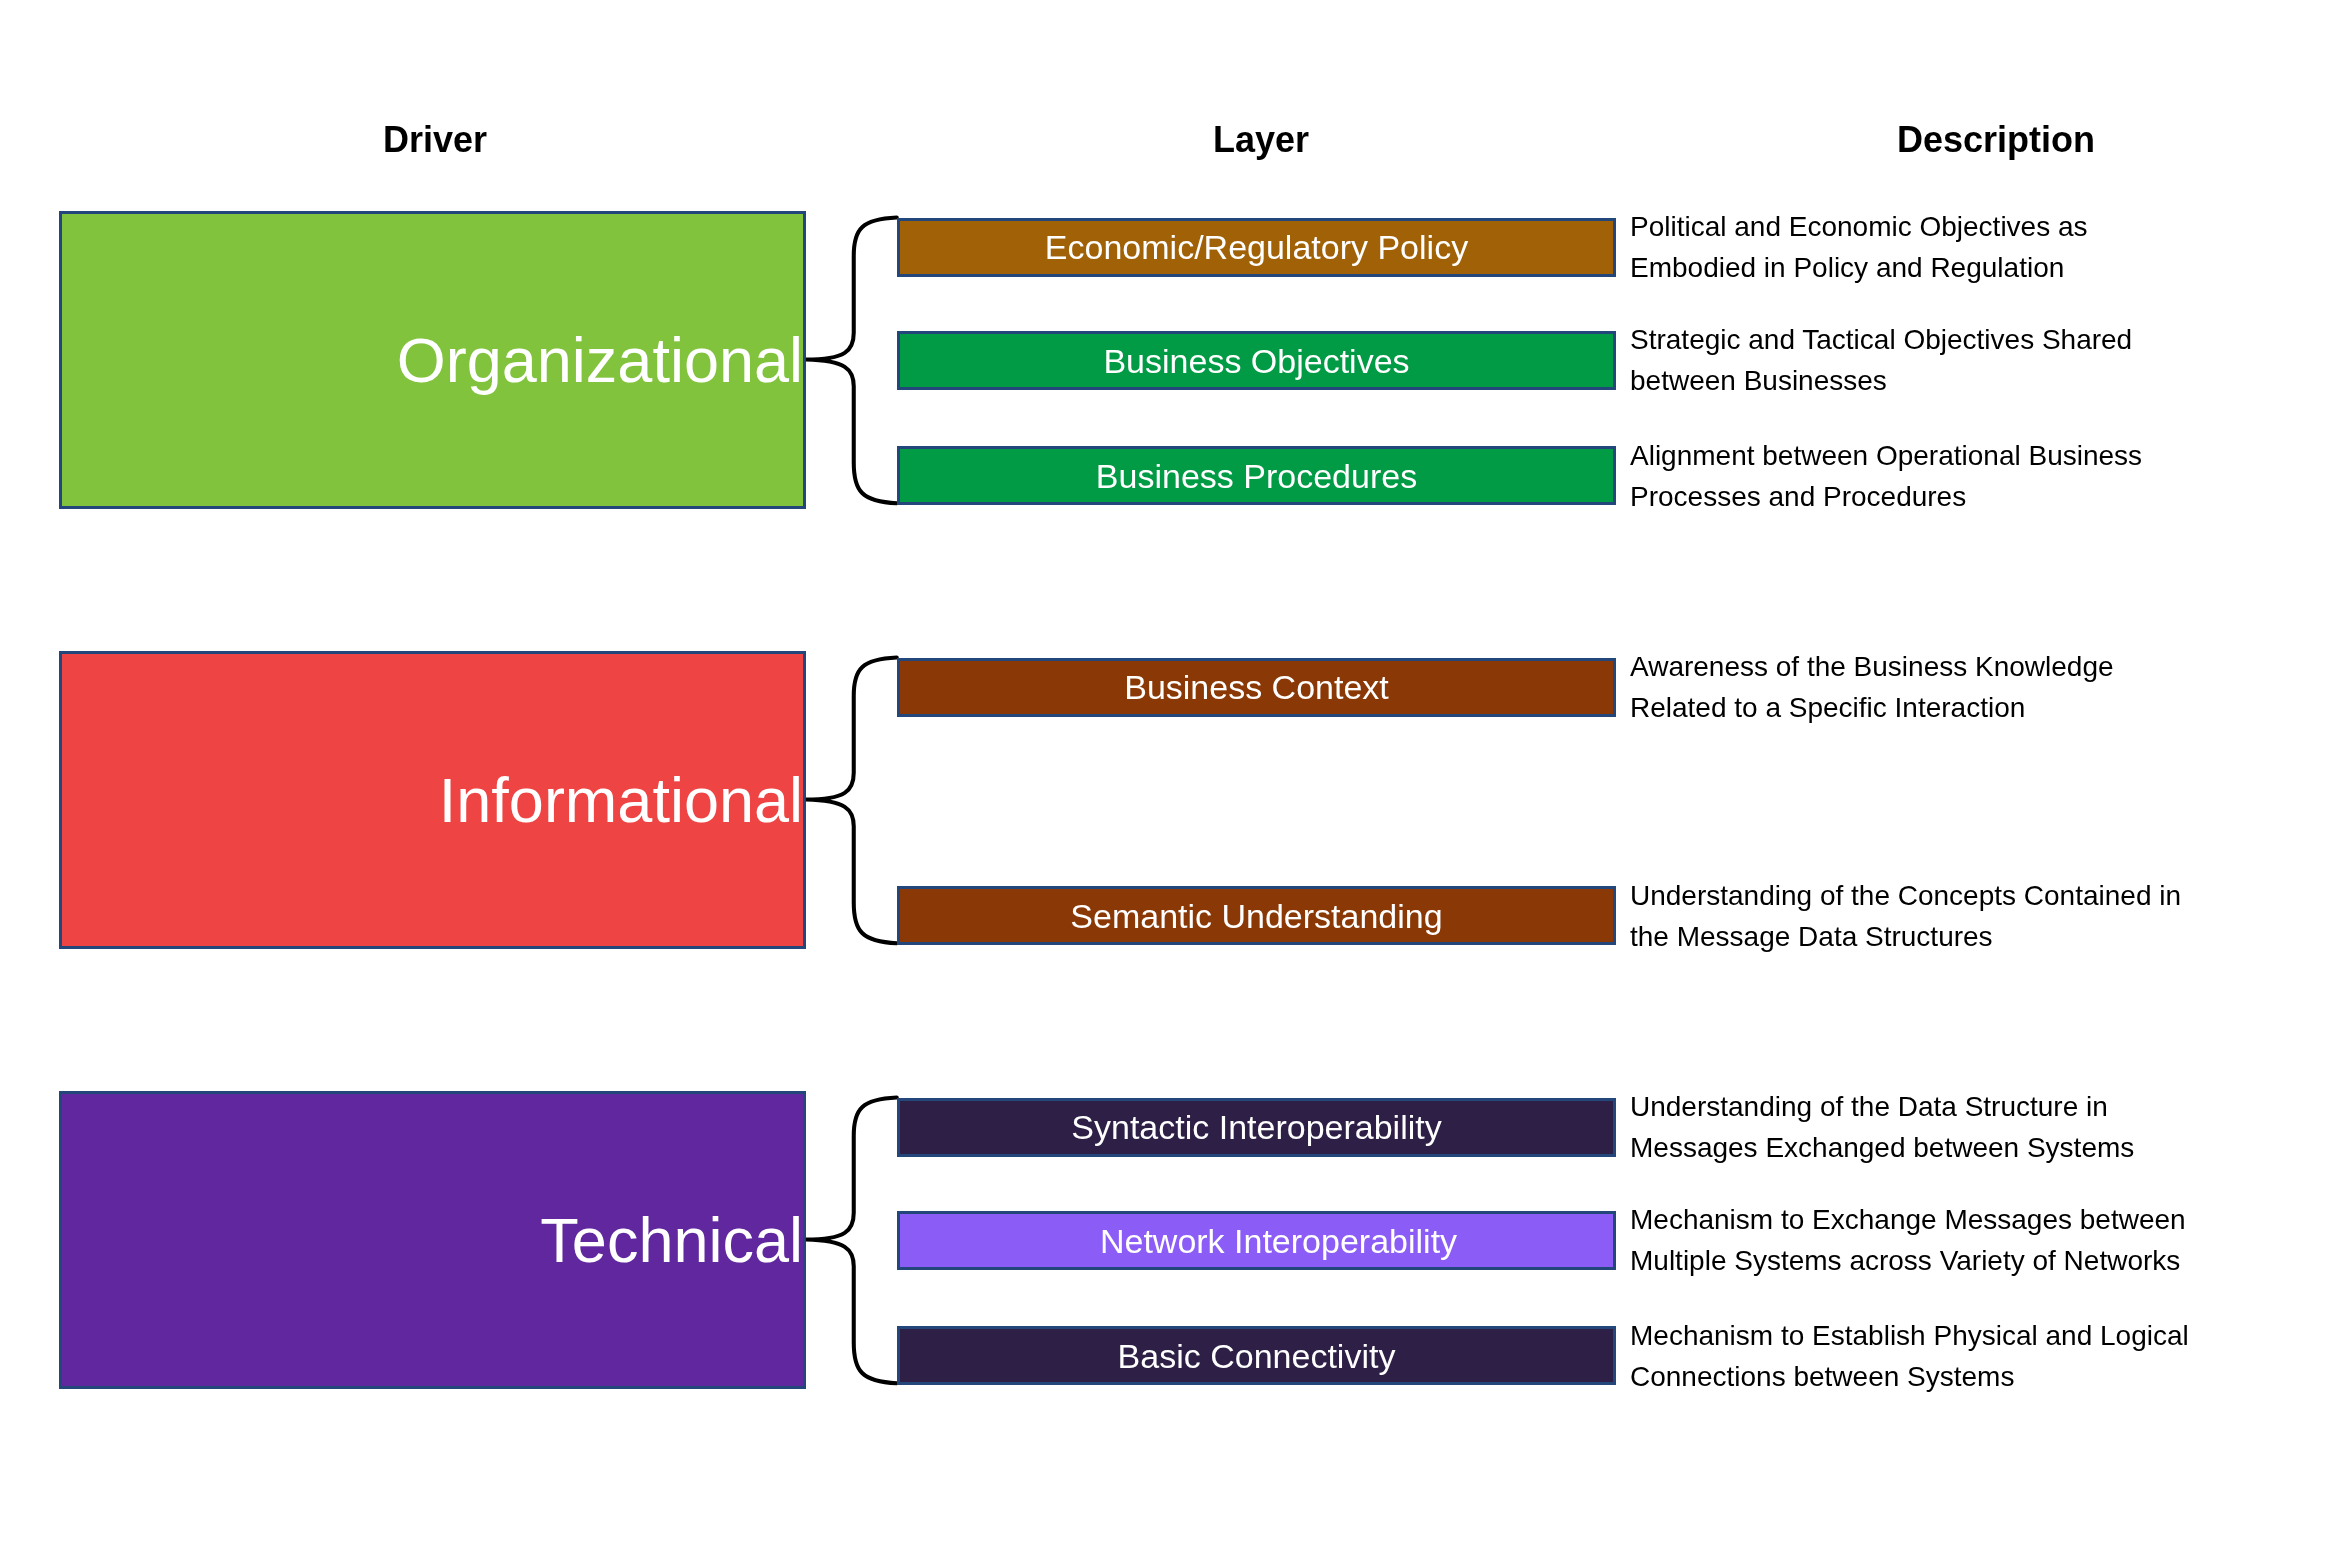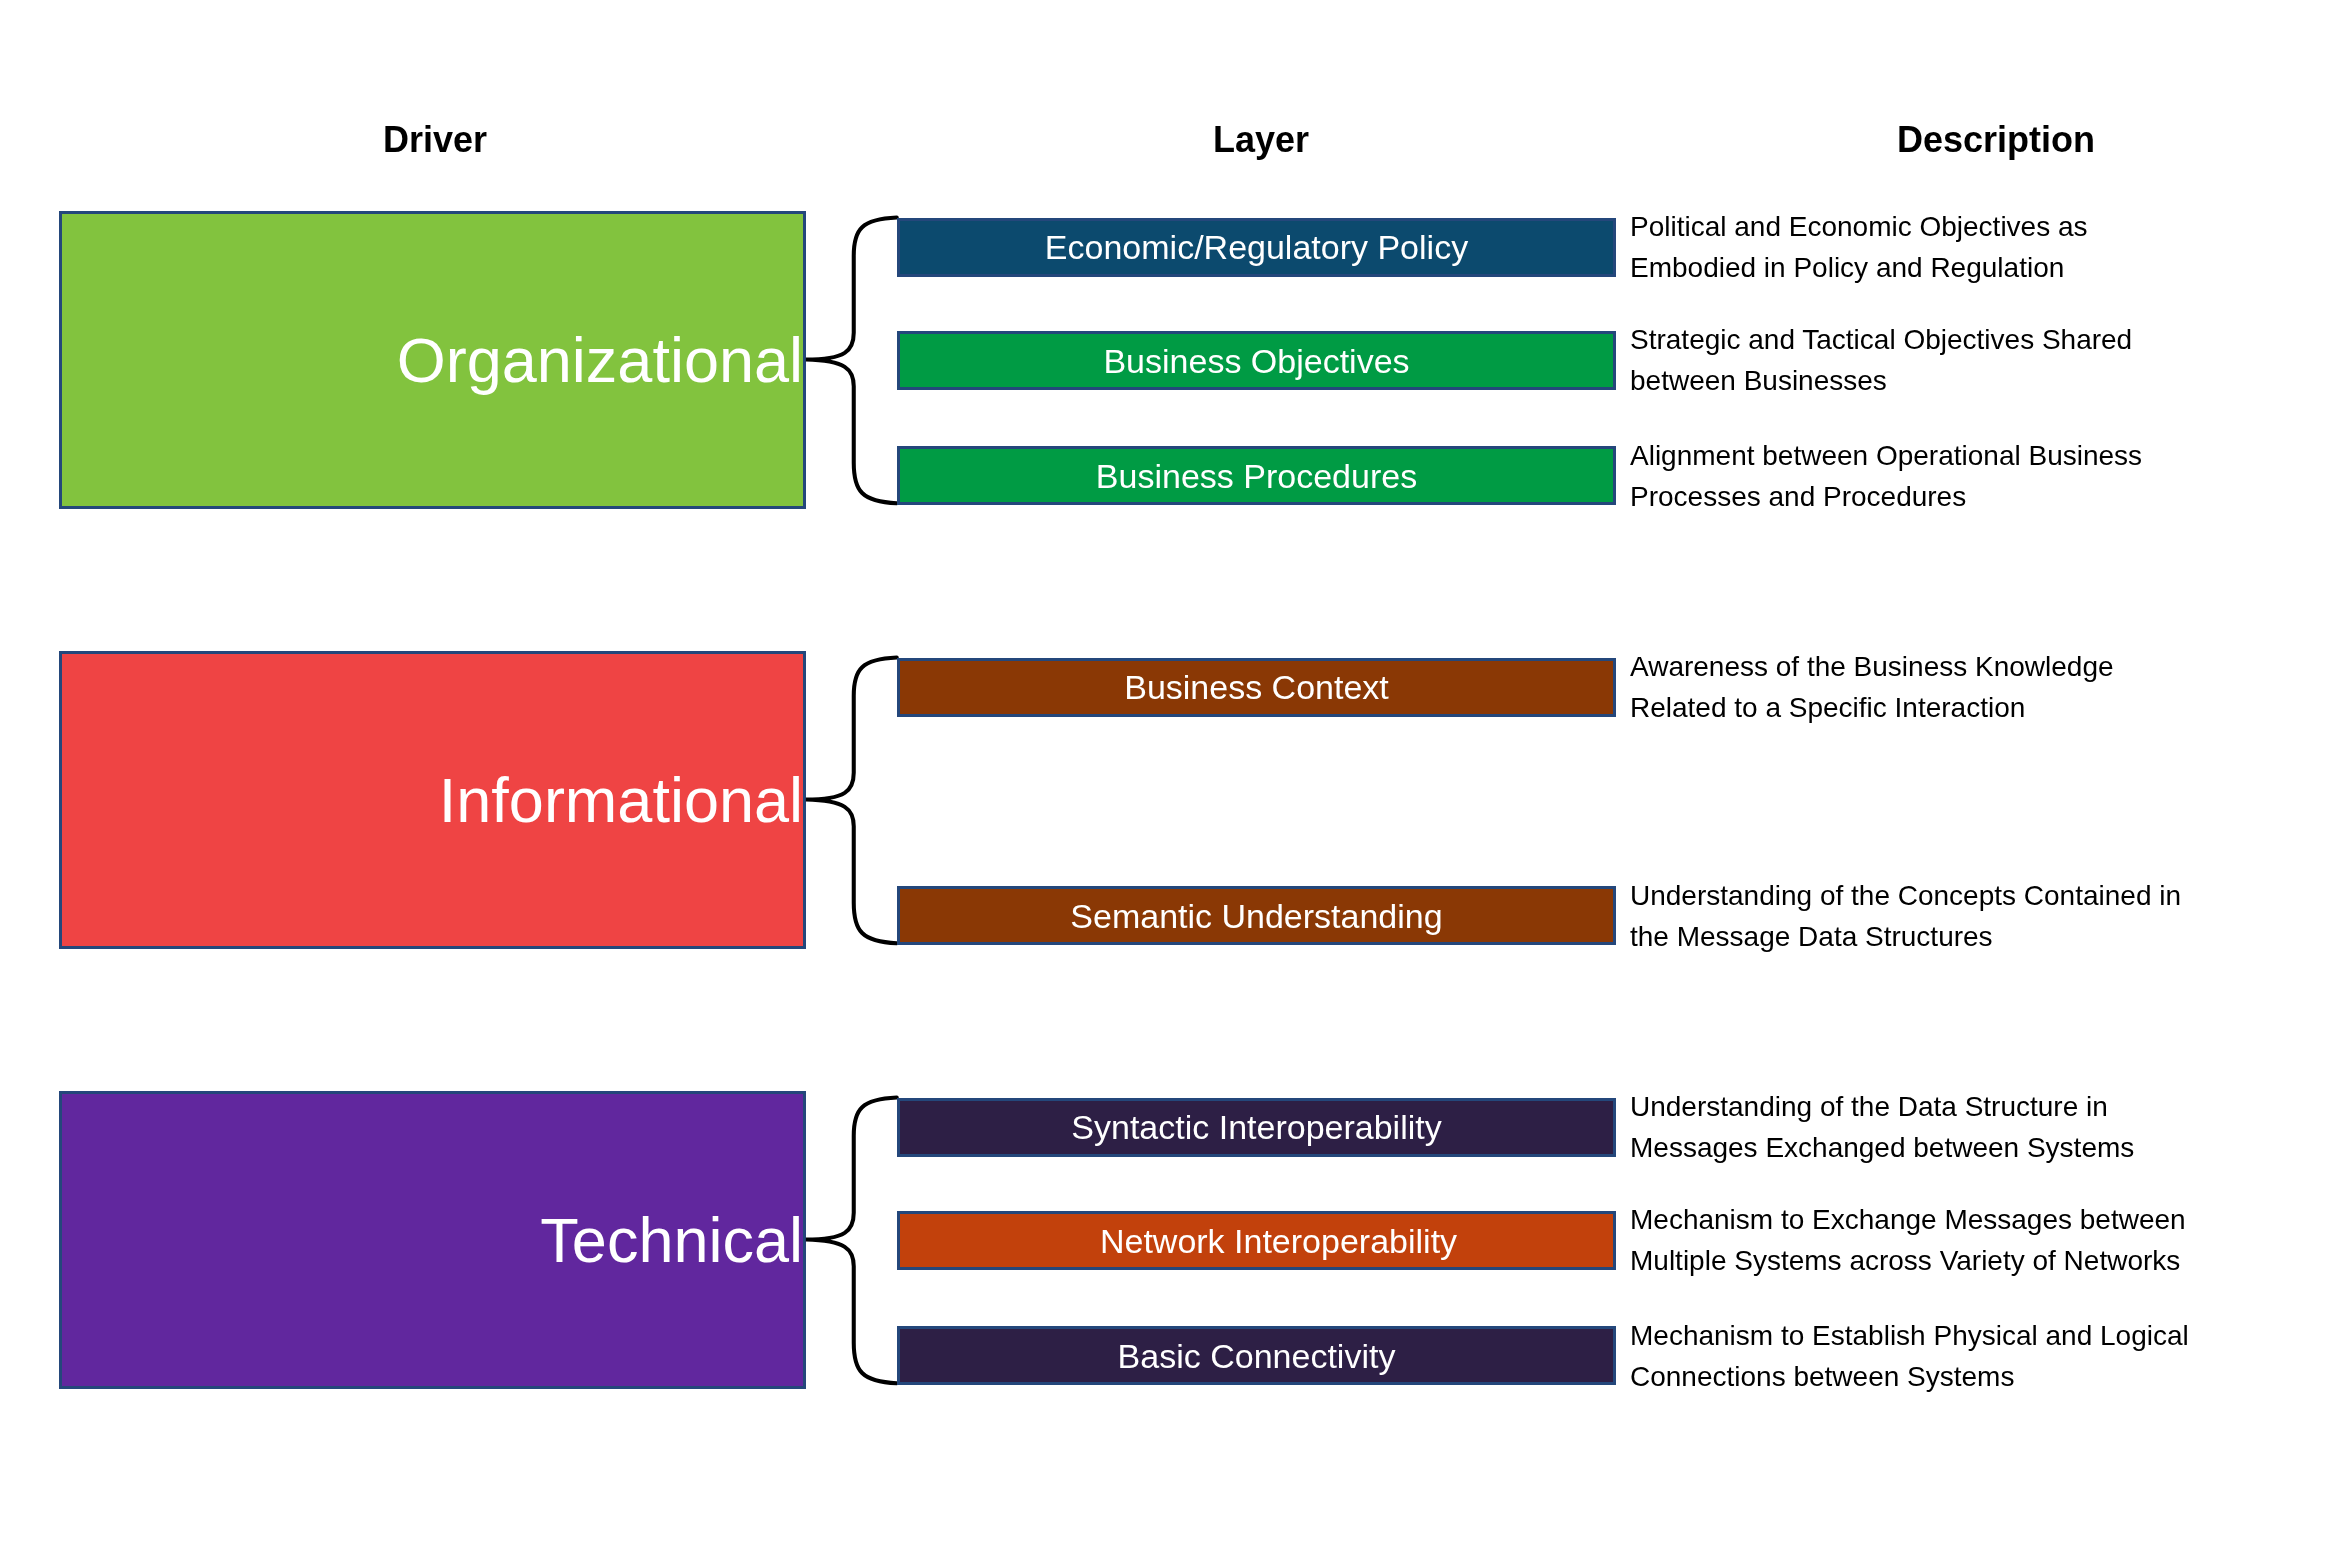--- a/index.html
+++ b/index.html
@@ -66,21 +66,21 @@
   <div class="col-header" style="left:1261px">Layer</div>
   <div class="col-header" style="left:1996px">Description</div>
 
   <section class="group" style="top:211px">
     <div class="driver-box" style="background-color: rgb(130, 195, 62);">
       <span class="driver-label">Organizational</span>
     </div>
     <svg class="brace" viewBox="0 0 122 367" aria-hidden="true">
       <path d="M 118 8 C 75 10 65 22 65 55 L 65 150 C 65 172 55 183 6 183 C 55 184 65 195 65 216 L 65 310 C 65 345 75 358 118 360"></path>
     </svg>
-    <div class="layer-box slot-0" style="background-color: #0c4a6e;">
+    <div class="layer-box slot-0" style="background-color: #a16207;">
       <span class="layer-label">Economic/Regulatory Policy</span>
     </div>
     <div class="desc slot-0">Political and Economic Objectives as
 Embodied in Policy and Regulation</div>
     <div class="layer-box slot-1" style="background-color: rgb(0, 155, 68);">
       <span class="layer-label">Business Objectives</span>
     </div>
     <div class="desc slot-1">Strategic and Tactical Objectives Shared
 between Businesses</div>
     <div class="layer-box slot-2" style="background-color: rgb(0, 155, 68);">
@@ -114,21 +114,21 @@
       <span class="driver-label">Technical</span>
     </div>
     <svg class="brace" viewBox="0 0 122 367" aria-hidden="true">
       <path d="M 118 8 C 75 10 65 22 65 55 L 65 150 C 65 172 55 183 6 183 C 55 184 65 195 65 216 L 65 310 C 65 345 75 358 118 360"></path>
     </svg>
     <div class="layer-box slot-0" style="background-color: rgb(45, 31, 69);">
       <span class="layer-label">Syntactic Interoperability</span>
     </div>
     <div class="desc slot-0">Understanding of the Data Structure in
 Messages Exchanged between Systems</div>
-    <div class="layer-box slot-1" style="background-color: #c2410c; padding-left: 44px;">
+    <div class="layer-box slot-1" style="background-color: #8b5cf6; padding-left: 44px;">
       <span class="layer-label">Network Interoperability</span>
     </div>
     <div class="desc slot-1">Mechanism to Exchange Messages between
 Multiple Systems across Variety of Networks</div>
     <div class="layer-box slot-2" style="background-color: rgb(45, 31, 69);">
       <span class="layer-label">Basic Connectivity</span>
     </div>
     <div class="desc slot-2">Mechanism to Establish Physical and Logical
 Connections between Systems</div>
   </section>

